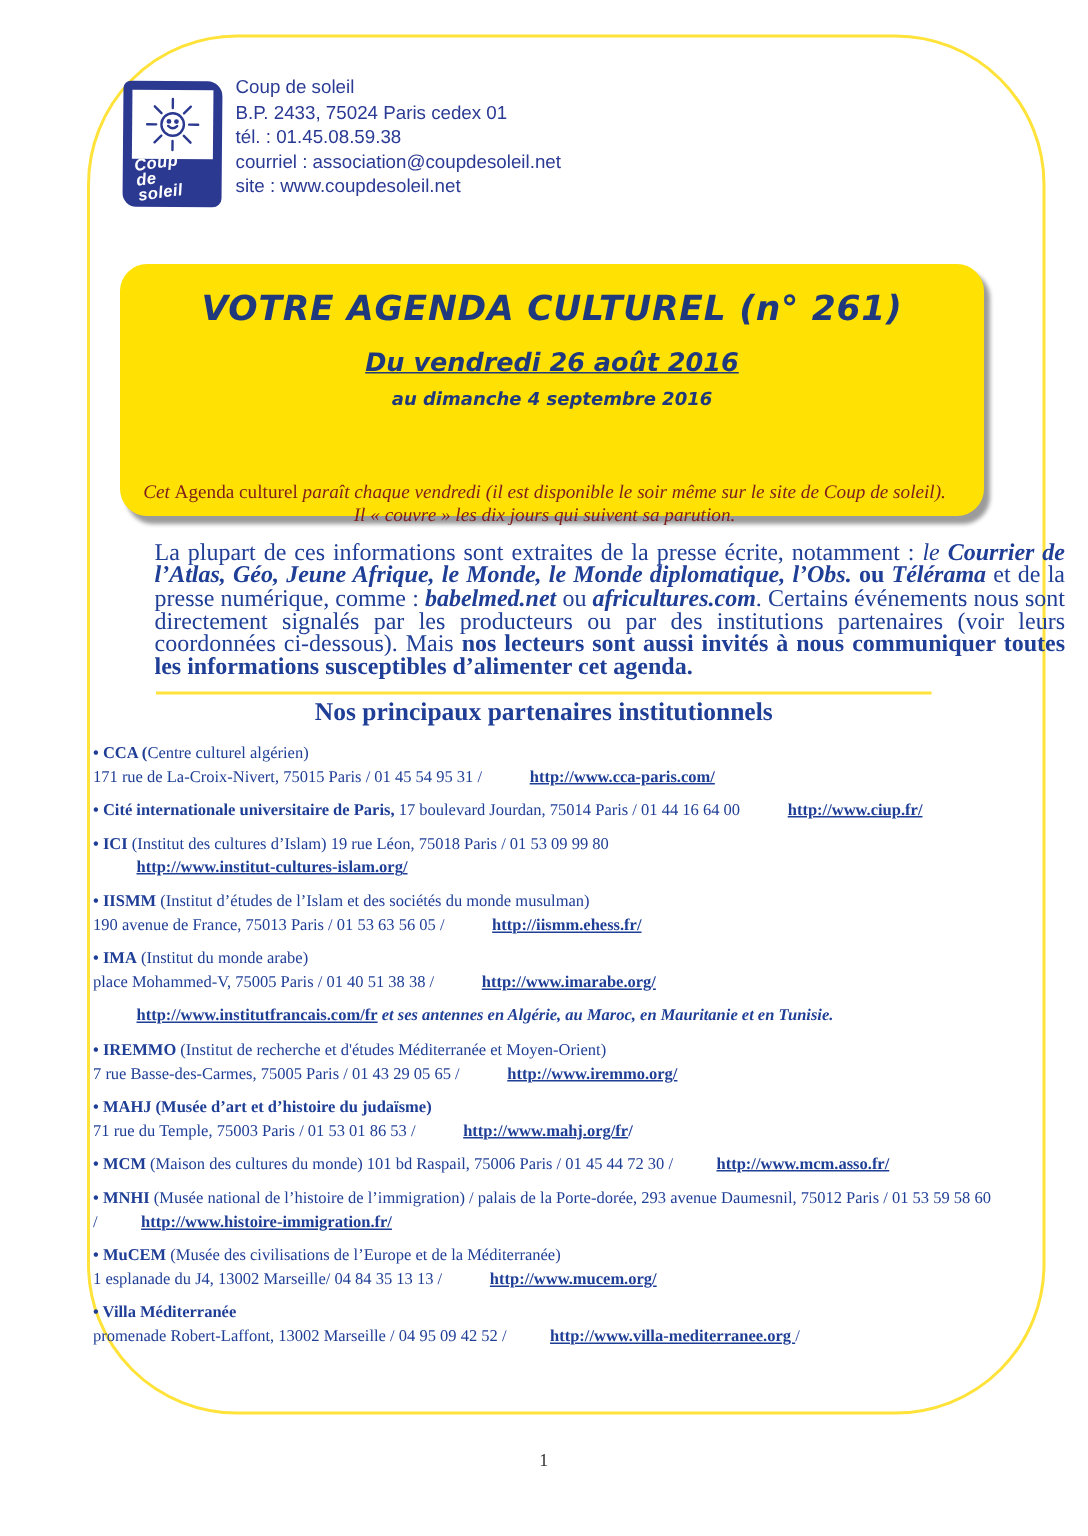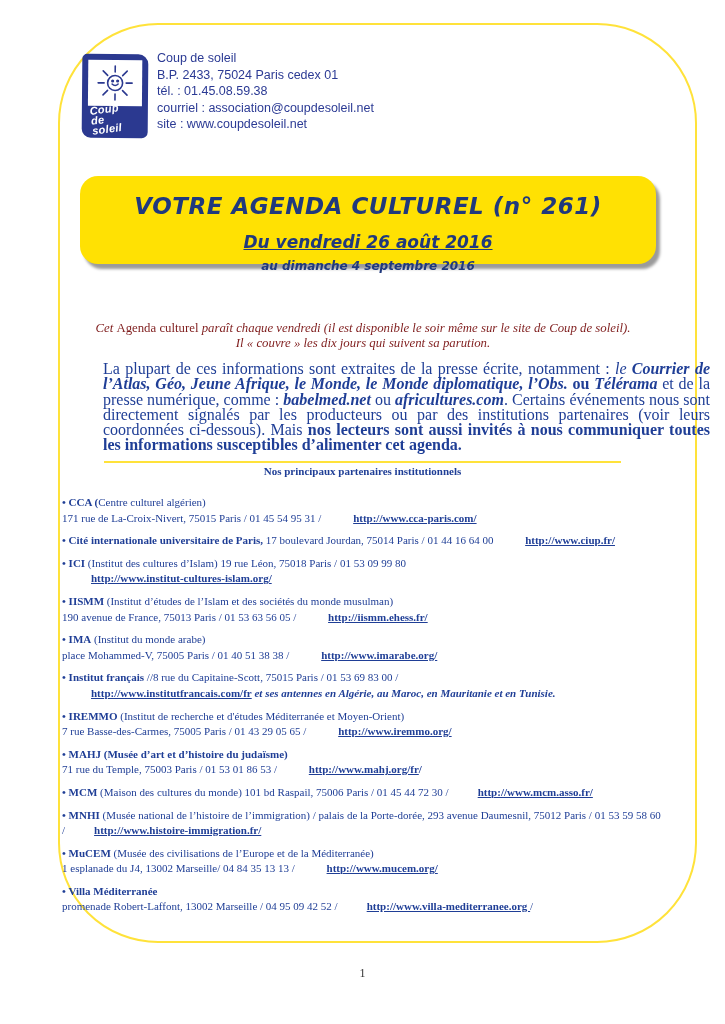--- a/index.html
+++ b/index.html
@@ -26,21 +26,21 @@
     font-family:"Liberation Sans", sans-serif;font-weight:bold;font-style:italic;
     font-size:11px;line-height:10px;transform:rotate(-8deg);letter-spacing:.3px;
   }
   
   .contact{
     position:absolute;left:157px;top:50px;color:#2b3a94;
     font-family:"Liberation Sans", sans-serif;font-size:12.5px;line-height:16.5px;
   }
   
   .title-box{
-    position:absolute;left:80px;top:176px;width:576px;height:88px;
+    position:absolute;left:80px;top:176px;width:576px;height:168px;
     background:#ffe103;border-radius:18px;box-shadow:4px 5px 3px #9b9b9b;
     text-align:center;color:#20397d;
     font-family:"DejaVu Sans", sans-serif;font-style:italic;
   }
   .title-main{padding-top:17px;font-size:23px;font-weight:bold;letter-spacing:.5px;}
   .title-date1{margin-top:13px;font-size:17px;font-weight:bold;text-decoration:underline;}
   .title-date2{margin-top:7px;font-size:12px;font-weight:bold;}
   
   .intro{
     position:absolute;top:321px;left:60px;width:606px;text-align:center;
@@ -50,21 +50,21 @@
   .paragraph{
     position:absolute;top:361px;left:62px;width:607px;text-align:justify;
     font-size:16px;line-height:15.3px;color:#1f3e96;margin-left:41px;
   }
   .divider{
     position:absolute;top:461px;left:104px;width:517px;
     border-top:2px solid #ffe23a;
   }
   .heading{
     position:absolute;top:465px;left:0;width:725px;text-align:center;
-    font-size:11px;font-weight:bold;color:#1f3e96;
+    font-size:17px;font-weight:bold;color:#1f3e96;
   }
   .partners{
     position:absolute;top:495px;left:62px;width:609px;
     font-size:11px;line-height:15.6px;color:#1f3e96;
   }
   .partner-item{margin-bottom:7px;}
   .page-number{
     position:absolute;top:966px;left:0;width:725px;text-align:center;
     font-size:12px;color:#333333;
   }
@@ -144,21 +144,20 @@
     </div>
     <div class="partner-item">
       <div class="partner-line"><span class="run-b">• IISMM</span><span class="run-r"> (Institut d’études de l’Islam et des sociétés du monde musulman)</span></div>
       <div class="partner-line"><span class="run-r">190 avenue de France, 75013 Paris /  01 53 63 56 05 /  </span><span class="run-l">http://iismm.ehess.fr/</span></div>
     </div>
     <div class="partner-item">
       <div class="partner-line"><span class="run-b">• IMA</span><span class="run-r"> (Institut du monde arabe)</span></div>
       <div class="partner-line"><span class="run-r">place Mohammed-V, 75005 Paris / 01 40 51 38 38 / </span><span class="run-l">http://www.imarabe.org/</span></div>
     </div>
     <div class="partner-item">
-      <div class="partner-line"><span class="run-b">• Institut français</span><span class="run-r"> //8 rue du Capitaine-Scott, 75015 Paris / 01 53 69 83 00 /</span></div>
       <div class="partner-line"><span class="run-l">http://www.institutfrancais.com/fr</span><span class="run-bi"> et ses antennes en Algérie, au Maroc, en Mauritanie et en Tunisie.</span></div>
     </div>
     <div class="partner-item">
       <div class="partner-line"><span class="run-b">• IREMMO</span><span class="run-r"> (Institut de recherche et d'études Méditerranée et Moyen-Orient)</span></div>
       <div class="partner-line"><span class="run-r">7 rue Basse-des-Carmes, 75005 Paris / 01 43 29 05 65 / </span><span class="run-l">http://www.iremmo.org/</span></div>
     </div>
     <div class="partner-item">
       <div class="partner-line"><span class="run-b">• MAHJ (Musée d’art et d’histoire du judaïsme)</span></div>
       <div class="partner-line"><span class="run-r">71 rue du Temple, 75003 Paris / 01 53 01 86 53 / </span><span class="run-l">http://www.mahj.org/fr</span><span class="run-b">/</span></div>
     </div>

